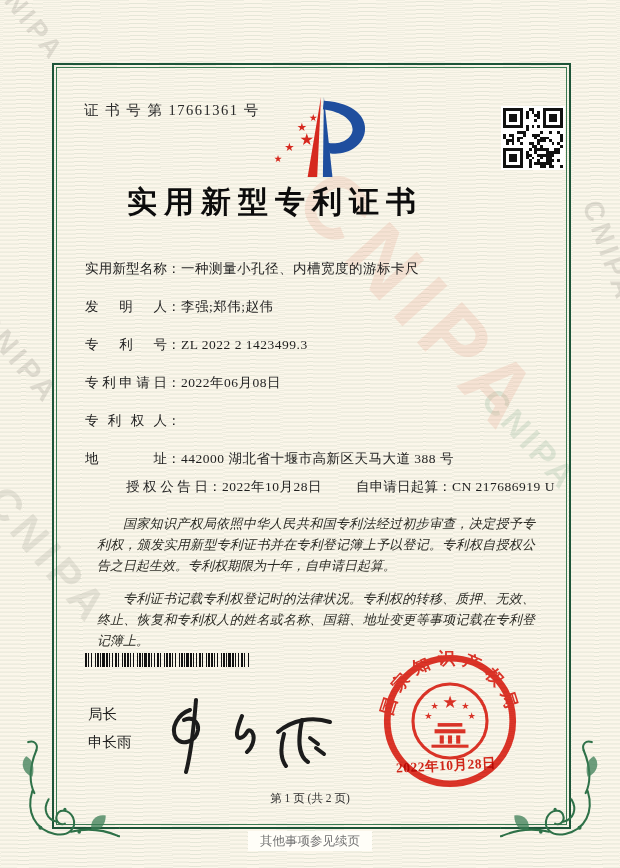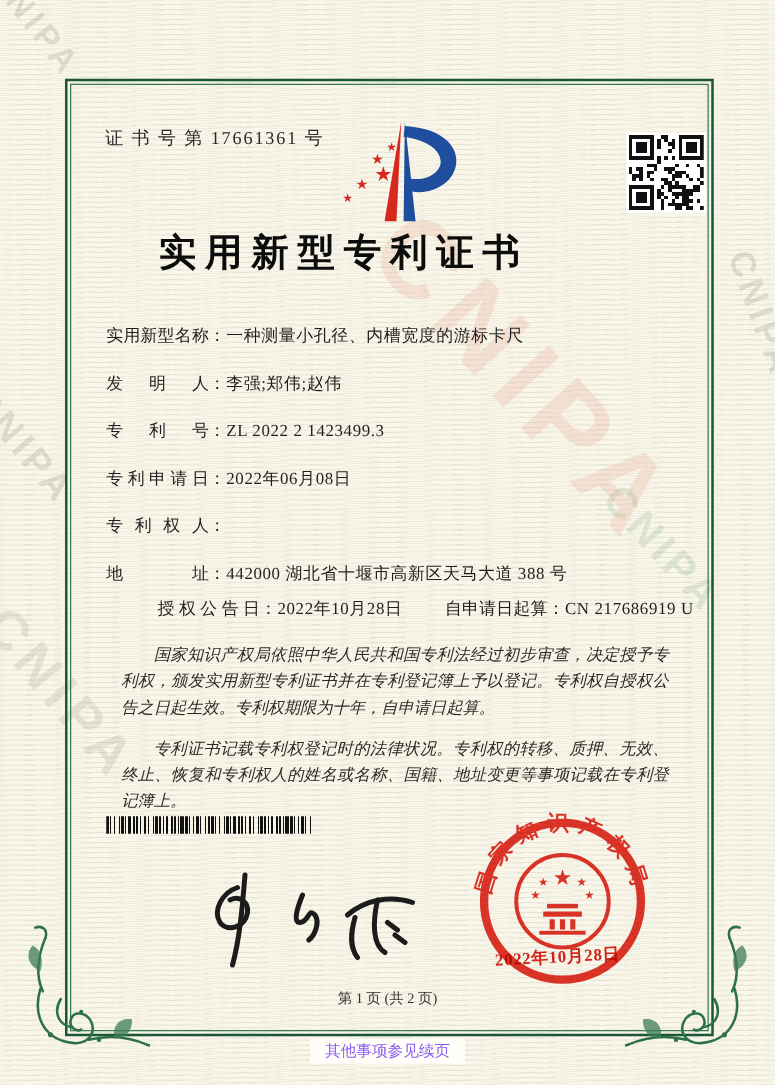--- a/index.html
+++ b/index.html
@@ -48,21 +48,21 @@
   .barcode{ position:absolute; left:85px; top:653px; width:164px; height:14px; }
   .signatory{ position:absolute; left:88px; top:700px; font-size:14.5px; line-height:28px; color:#222; }
   .sig-script{ position:absolute; left:150px; top:690px; }
   .seal{ position:absolute; left:378px; top:649px; width:144px; height:144px; mix-blend-mode:multiply; }
   .seal-date{
     position:absolute; left:376px; top:757px; width:140px; text-align:center;
     font-size:13.5px; font-weight:bold; color:#d8271a; transform:rotate(-3deg);
     letter-spacing:0.5px; mix-blend-mode:multiply;
   }
   .page-num{ position:absolute; left:0; top:791px; width:620px; text-align:center; font-size:11.5px; color:#333; }
-  .cont-note{ position:absolute; left:0; top:833px; width:620px; text-align:center; font-size:12.5px; color:#8b5cf6; }
+  .cont-note{ position:absolute; left:0; top:833px; width:620px; text-align:center; font-size:12.5px; color:#737373; }
   .cont-note span{ background:#fffef8; padding:3px 12px; }
   .ornament{ position:absolute; pointer-events:none; }
 </style>
 </head>
 <body>
 
 <div class="page">
 
   <div class="wm wm-gray" style="left:-24px; top:2px; font-size:27px; transform:rotate(52deg); letter-spacing:4px;">CNIPA</div>
   <div class="wm wm-gray" style="left:-38px; top:340px; font-size:30px; transform:rotate(50deg); letter-spacing:4px;">CNIPA</div>
@@ -341,20 +341,24 @@
         <rect x="143" y="0" width="3" height="14"></rect>
         <rect x="147" y="0" width="2" height="14"></rect>
         <rect x="150" y="0" width="1" height="14"></rect>
         <rect x="153" y="0" width="1" height="14"></rect>
         <rect x="156" y="0" width="2" height="14"></rect>
         <rect x="159" y="0" width="1" height="14"></rect>
         <rect x="163" y="0" width="1" height="14"></rect>
       </g>
     </svg>
 
+  <div class="signatory">
+    <div>局长</div>
+    <div>申长雨</div>
+  </div>
 
   <svg class="sig-script" width="200" height="88" viewBox="0 0 200 88">
     <g stroke="#1c1c1c" stroke-width="4" fill="none" stroke-linecap="round" stroke-linejoin="round">
       <path d="M46,10 C44,34 42,60 36,82"></path>
       <path d="M40,20 C28,24 20,38 26,48 C32,56 46,52 48,40 C49,32 42,26 34,30"></path>
       <path d="M92,26 C88,36 84,48 90,48 C98,47 96,36 102,42 C106,48 102,58 97,62"></path>
       <path d="M128,42 C142,30 162,26 180,32"></path>
       <path d="M152,30 C148,48 148,66 158,72"></path>
       <path d="M134,44 C130,58 130,68 136,76"></path>
       <path d="M160,48 l8,6"></path>

